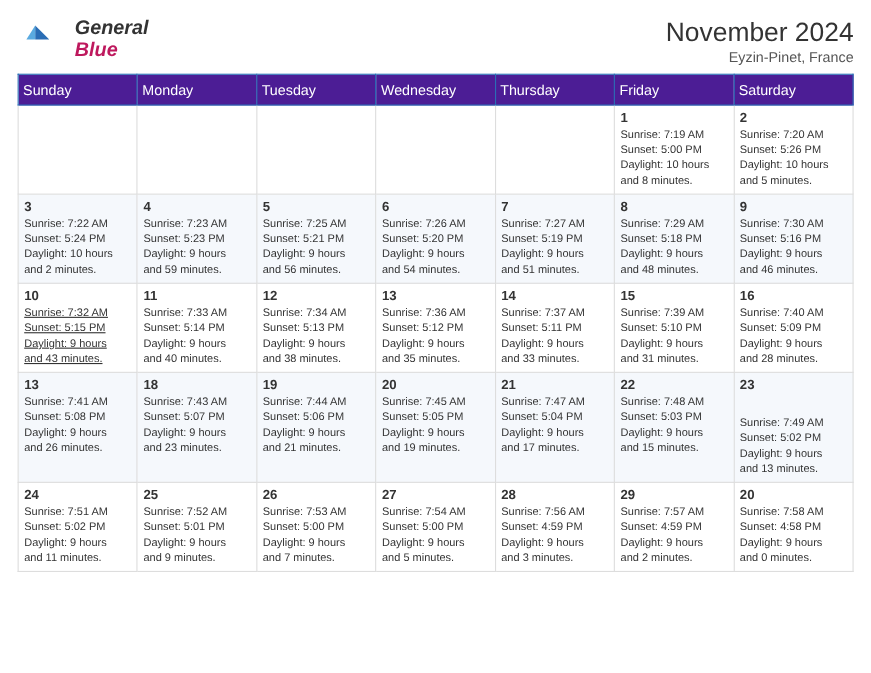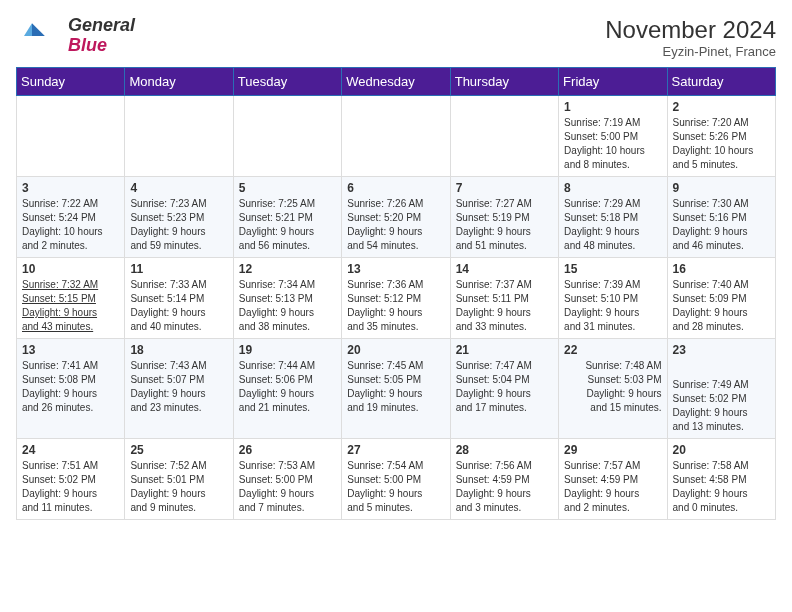--- a/index.html
+++ b/index.html
@@ -286,21 +286,21 @@
         </td>
         <td>
           <span class="day-num">21</span>
           <div class="day-info" style="white-space: pre-line;">Sunrise: 7:47 AM
 Sunset: 5:04 PM
 Daylight: 9 hours
 and 17 minutes.</div>
         </td>
         <td>
           <span class="day-num">22</span>
-          <div class="day-info" style="white-space: pre-line; text-align: right;">Sunrise: 7:48 AM
+          <div class="day-info" style="white-space: pre-line;">Sunrise: 7:48 AM
 Sunset: 5:03 PM
 Daylight: 9 hours
 and 15 minutes.</div>
         </td>
         <td>
           <span class="day-num">23</span>
           <div class="day-info" style="white-space: pre-line; margin-top: 21px;">Sunrise: 7:49 AM
 Sunset: 5:02 PM
 Daylight: 9 hours
 and 13 minutes.</div>

